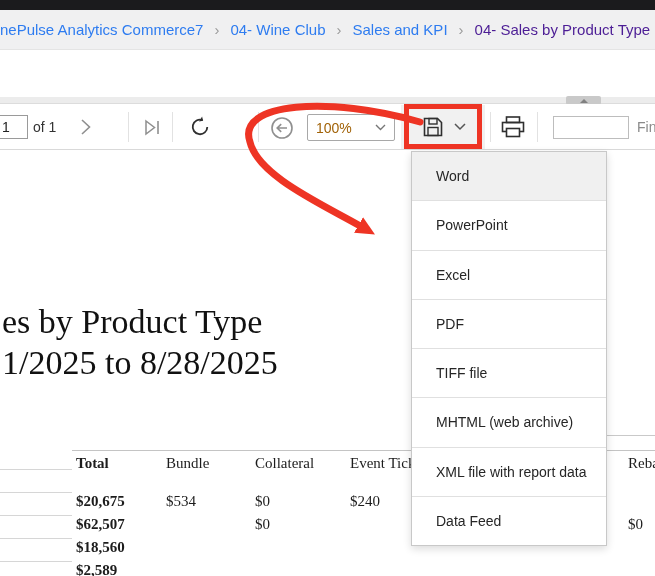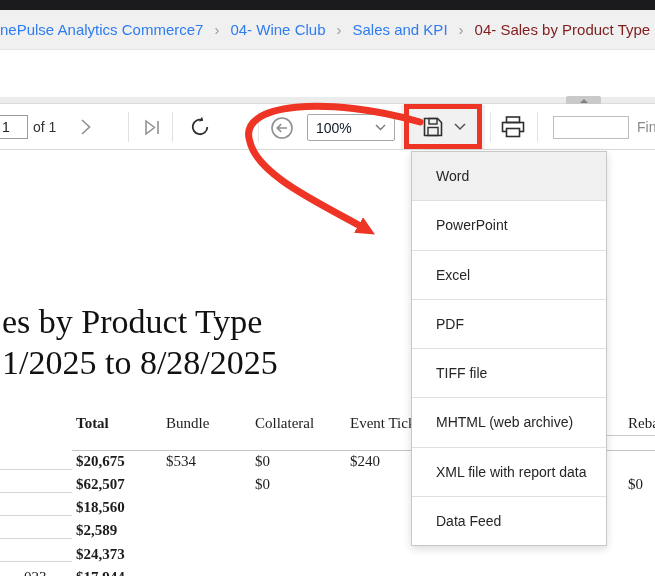--- a/index.html
+++ b/index.html
@@ -13,21 +13,21 @@
   
   #topbar { left:0; top:0; width:655px; height:10px; background:#1b1b1d; }
 
   
   #breadcrumb {
     left:0; top:10px; width:655px; height:40px; background:#f0f0f1;
     display:flex; align-items:center; font-size:15px; border-bottom:1px solid #e4e4e4;
     white-space:nowrap;
   }
   .crumb-link { color:#2e7cf0; cursor:pointer; }
-  .crumb-current { color:#7f1d1d; }
+  .crumb-current { color:#4c1d95; }
   .crumb-sep { color:#9a9a9a; margin:0 11px; font-size:15px; }
 
   
   #filterbar { left:0; top:50px; width:655px; height:47px; background:#fff; }
   .filter-label { position:absolute; top:66px; font-size:15px; color:#2b2b2b; }
   .txt-input {
     position:absolute; top:61px; height:27px; border:1px solid #8f8f8f; border-radius:3px;
     font-family:"Liberation Sans", sans-serif; font-size:14px; color:#222; padding:0 7px; background:#fff;
   }
   .cal-btn { position:absolute; top:63px; width:22px; height:22px; background:none; border:none; cursor:pointer; }
@@ -47,39 +47,39 @@
   #toolbar { left:0; top:104px; width:655px; height:46px; background:#fff; border-bottom:1px solid #d9d9d9; }
   .tb-divider { position:absolute; top:8px; width:1px; height:30px; background:#e2e2e2; }
   .tb-btn { position:absolute; background:none; border:none; cursor:pointer; display:flex; align-items:center; justify-content:center; }
   #page-input {
     position:absolute; left:-6px; top:11px; width:34px; height:24px; border:1px solid #9a9a9a;
     font-family:"Liberation Sans", sans-serif; font-size:14px; color:#222; padding:0 7px;
   }
   #page-of { position:absolute; left:33px; top:15px; font-size:14px; color:#333;text-align:center; }
   #zoom-select {
     position:absolute; left:307px; top:10px; width:88px; height:27px; border:1px solid #a8a8a8; border-radius:2px;
-    background:#fff; display:flex; align-items:center; cursor:pointer; font-size:14px; color:#0f172a; padding:0 8px;
+    background:#fff; display:flex; align-items:center; cursor:pointer; font-size:14px; color:#a16207; padding:0 8px;
   }
   #zoom-select .chev { margin-left:auto; }
   #save-button {
     position:absolute; left:401px; top:105px; width:84px; height:44px; background:#f1f1f1;
     border:none; display:flex; align-items:center; justify-content:center; gap:9px; cursor:pointer;
   }
   #find-input {
     position:absolute; left:553px; top:12px; width:76px; height:23px; border:1px solid #bdbdbd;
     font-family:"Liberation Sans", sans-serif; font-size:13px; padding:0 6px;
   }
   #find-label { position:absolute; left:637px; top:15px; font-size:14px; color:#8a8a8a; cursor:pointer; }
 
   
   #report { left:0; top:150px; width:655px; height:426px; background:#fff; }
   .serif { font-family:"Liberation Serif","DejaVu Serif",serif; }
   #title1 { position:absolute; left:2px; top:153px; font-size:34px; color:#111; white-space:nowrap; }
   #title2 { position:absolute; left:2px; top:194px; font-size:34px; color:#111; white-space:nowrap; }
-  .td { position:absolute; font-size:15px; color:#1c1c1c; white-space:nowrap; }
+  .td { position:absolute; font-size:15px; color:#1c1c1c; white-space:nowrap;margin-top:40px; }
   .bold { font-weight:700; }
   .label-cell { position:absolute; left:0; width:72px; border-bottom:1px solid #d6d6d6; background:#fff; }
   #header-underline { position:absolute; left:0; top:300px; width:655px; height:1px; background:#c4c4c4; }
   #rebate-underline { position:absolute; left:598px; top:285px; width:57px; height:1px; background:#c9c9c9; }
 
   
   #export-menu {
     position:absolute; left:403px; top:151px; width:196px; height:395px; background:#fff;
     border:1px solid #c8c8c8; box-shadow:0 3px 8px rgba(0,0,0,0.14); z-index:40;
     display:flex; flex-direction:column;margin-left:8px;

